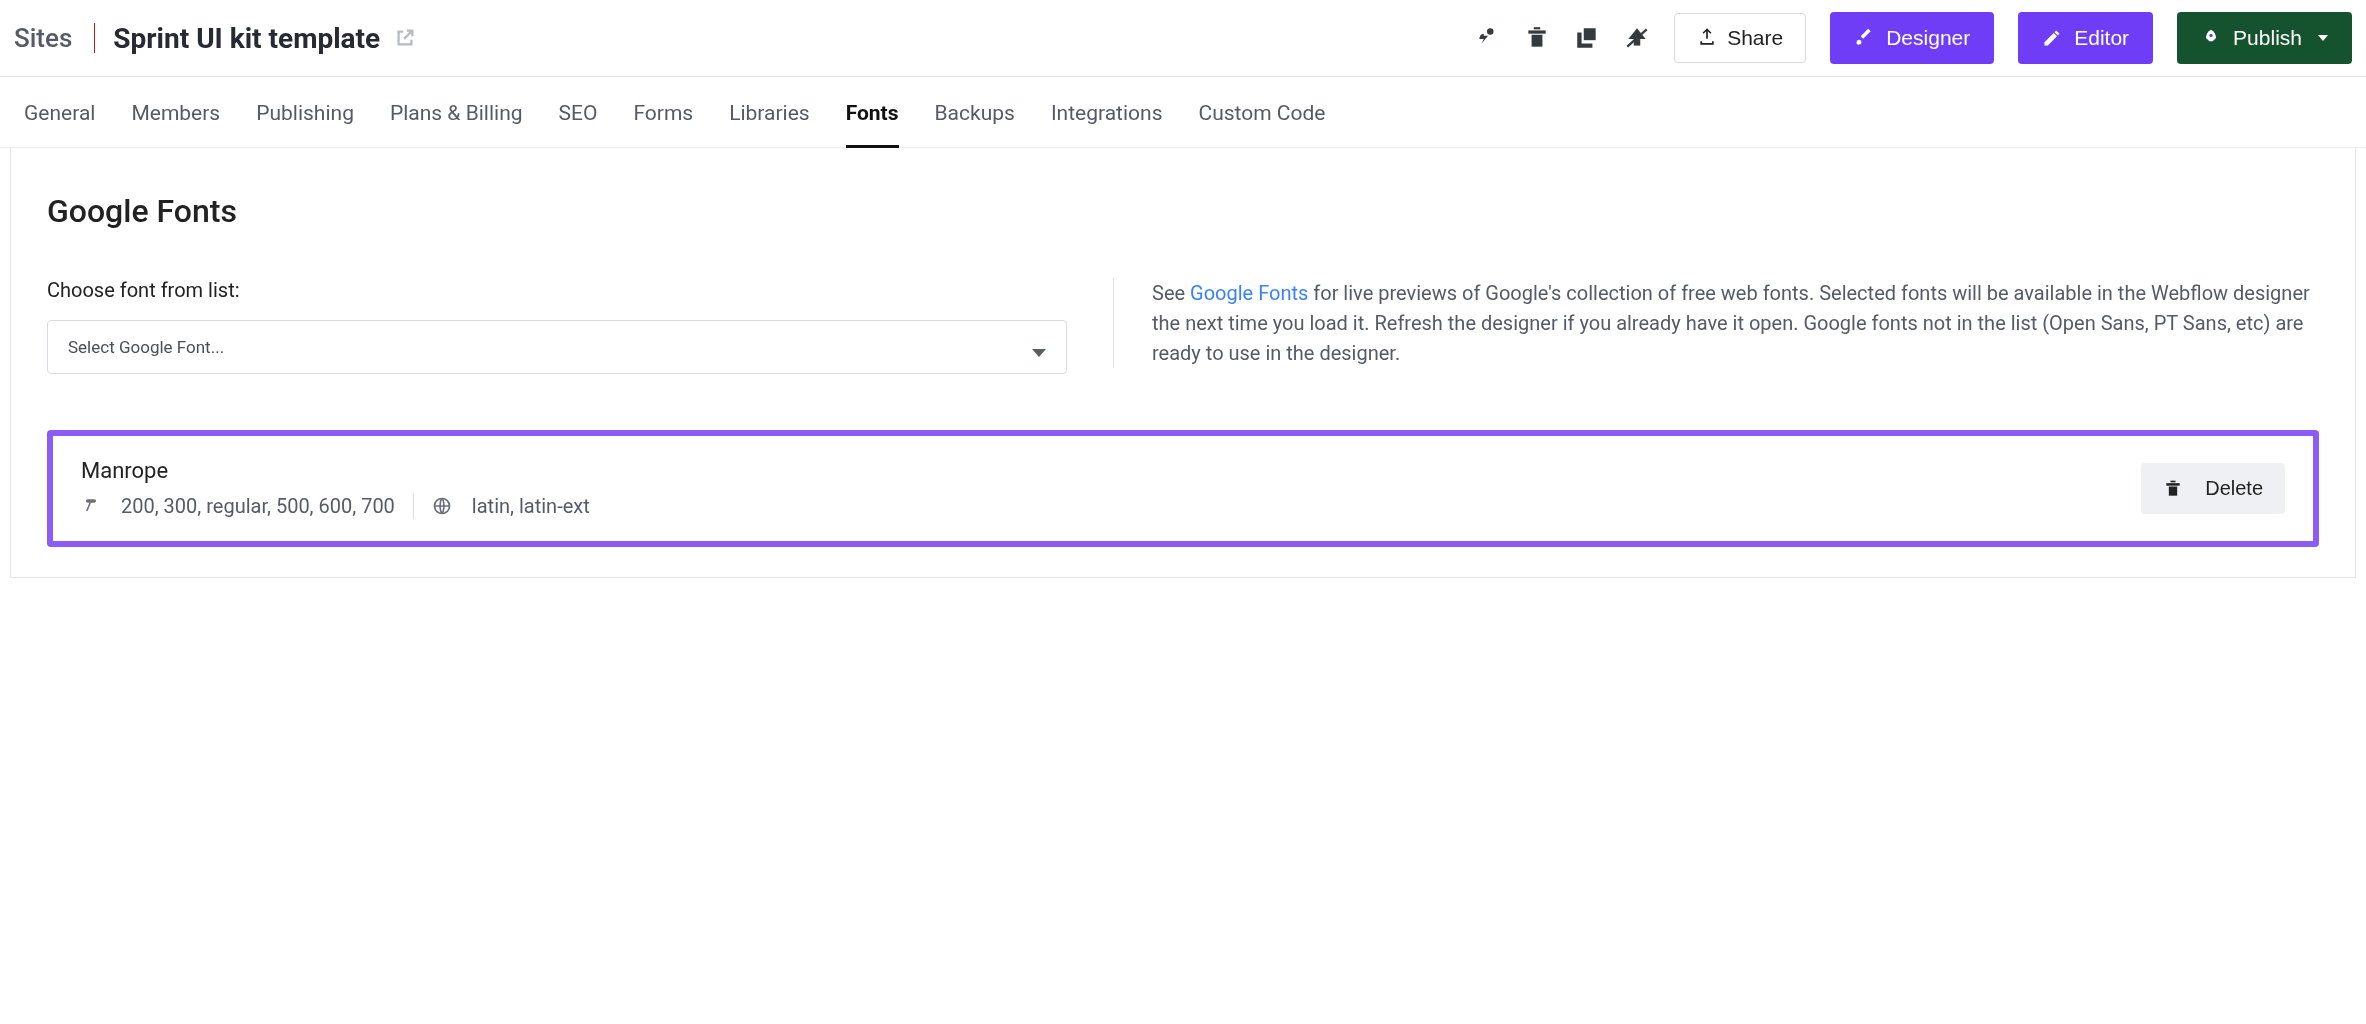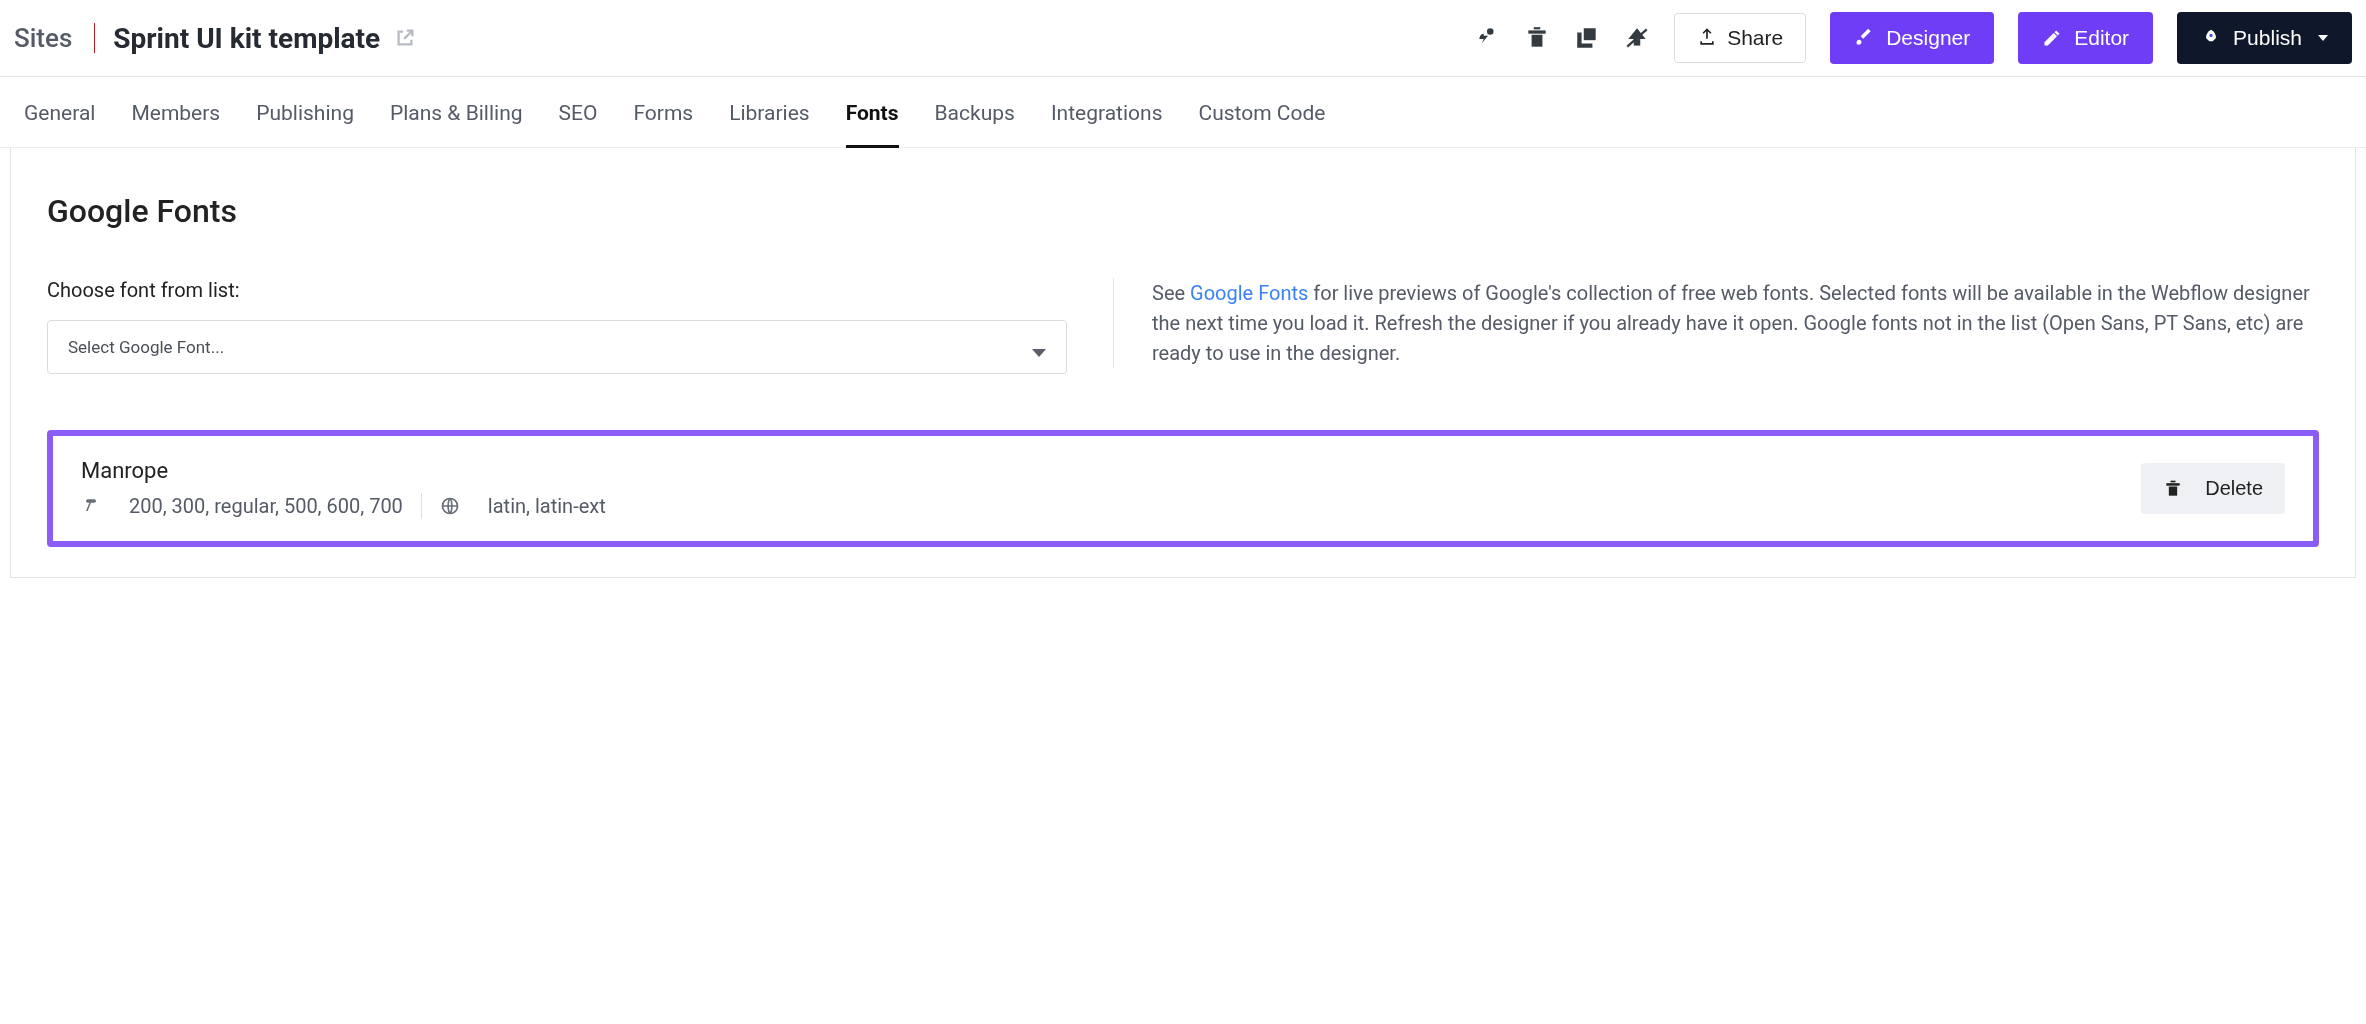--- a/index.html
+++ b/index.html
@@ -49,21 +49,21 @@
     border: 1px solid #d9dbe0; background: #fff;
     padding: 12px 22px; border-radius: 4px;
     font-size: 21px; color: #222; cursor: pointer;
   }
   .btn-primary, .btn-publish {
     display: inline-flex; align-items: center; gap: 12px;
     padding: 14px 24px; border-radius: 4px;
     color: #fff; font-size: 21px; cursor: pointer; border: none;
   }
   .btn-primary { background: #6f3df5; }
-  .btn-publish { background: #0f172a; }
+  .btn-publish { background: #14532d; }
   .btn-primary svg, .btn-publish svg, .share-btn svg { width: 20px; height: 20px; }
   .caret-down {
     width: 0; height: 0;
     border-left: 5px solid transparent;
     border-right: 5px solid transparent;
     border-top: 6px solid #fff;
     margin-left: 4px;
   }
 
   .tabs {
@@ -166,21 +166,21 @@
   }
   .font-info { display: flex; flex-direction: column; gap: 10px; }
   .font-name { font-size: 22px; color: #222; }
   .font-meta {
     display: flex;
     align-items: center;
     gap: 18px;
     color: #555b66;
     font-size: 20px;
   }
-  .meta-seg { display: inline-flex; align-items: center; gap: 28px; }
+  .meta-seg { display: inline-flex; align-items: center; gap: 20px; }
   .meta-divider { width: 1px; height: 26px; background: #dcdde0; }
   .delete-btn {
     display: inline-flex; align-items: center; gap: 22px;
     background: #eef0f3; border: none; border-radius: 4px;
     padding: 14px 22px; font-size: 20px; color: #222; cursor: pointer;
   }
   .delete-btn svg { width: 20px; height: 20px; }
   .mini-icon { width: 20px; height: 20px; color: #6a6f78; }
 </style>
 </head>

